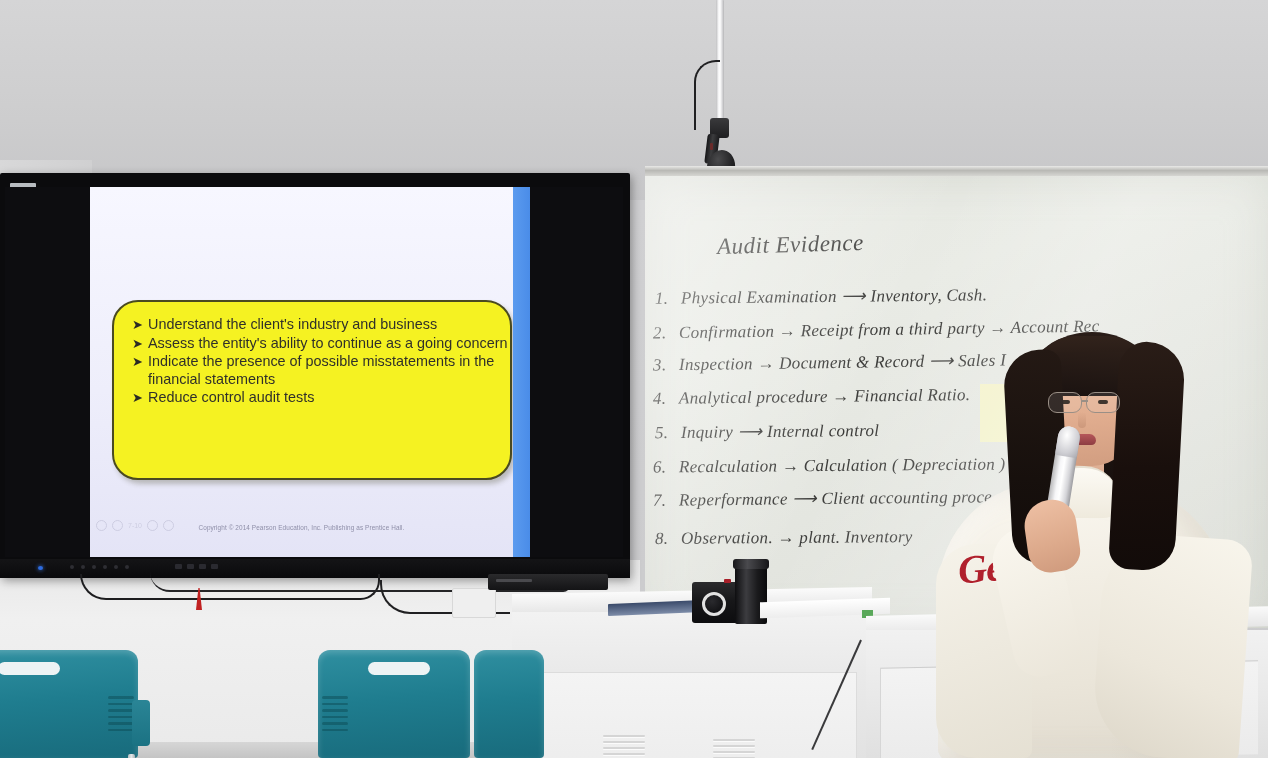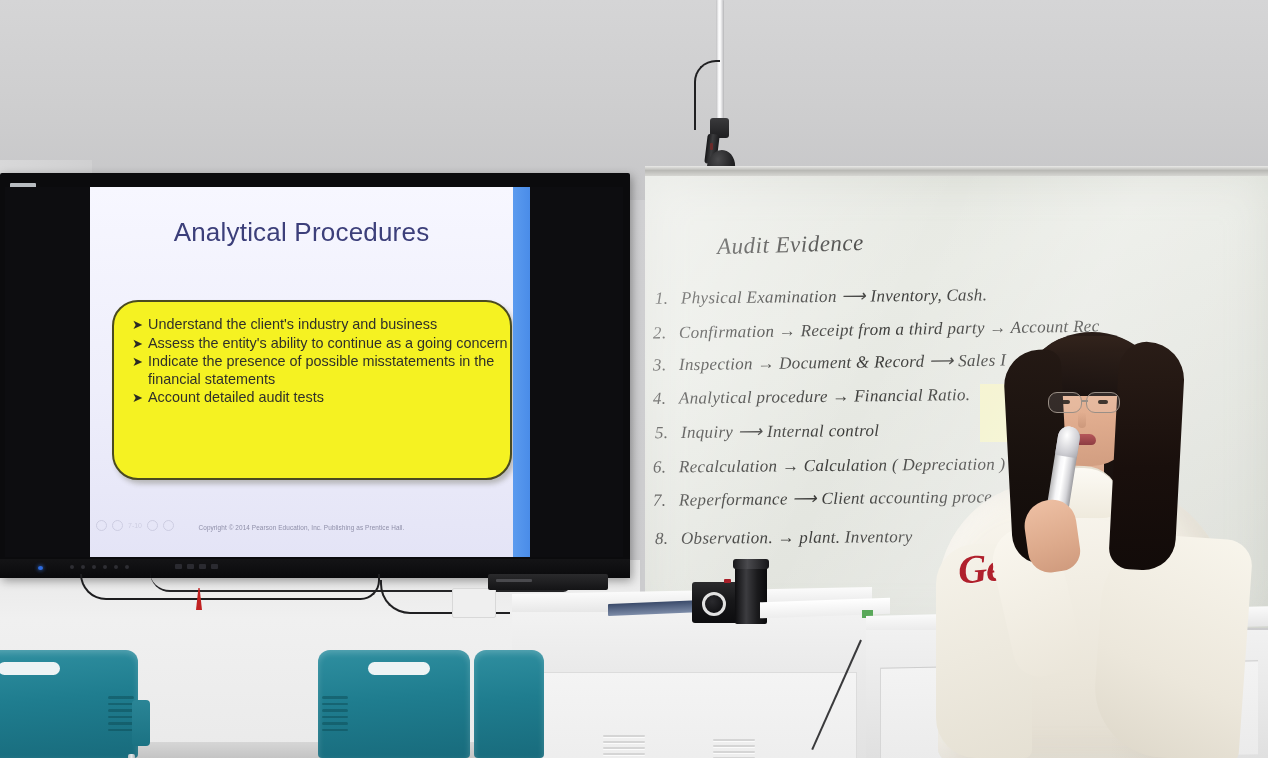--- a/index.html
+++ b/index.html
@@ -538,21 +538,20 @@
       </div>
     </div>
     <div class="wb-sheen"></div>
   </div>
 
   <div class="display">
     <div class="display-bezel-label"></div>
     <div class="display-screen">
 
       <div class="slide">
-        <div class="slide-title">Analytical Procedures</div>
 
         <div class="slide-box">
           <div class="bullets">
 
             <div class="bullet">
               <span class="arrow">➤</span>
               <span class="btext">Understand the client's industry and business</span>
             </div>
 
             <div class="bullet">
@@ -560,21 +559,21 @@
               <span class="btext">Assess the entity's ability to continue as a going concern</span>
             </div>
 
             <div class="bullet">
               <span class="arrow">➤</span>
               <span class="btext">Indicate the presence of possible misstatements in the financial statements</span>
             </div>
 
             <div class="bullet">
               <span class="arrow">➤</span>
-              <span class="btext">Account detailed audit tests</span>
+              <span class="btext">Reduce control audit tests</span>
             </div>
 
           </div>
         </div>
 
         <div class="slide-watermarks">
           <span></span>
           <span></span>
           <span class="pg">7-10</span>
           <span></span>

